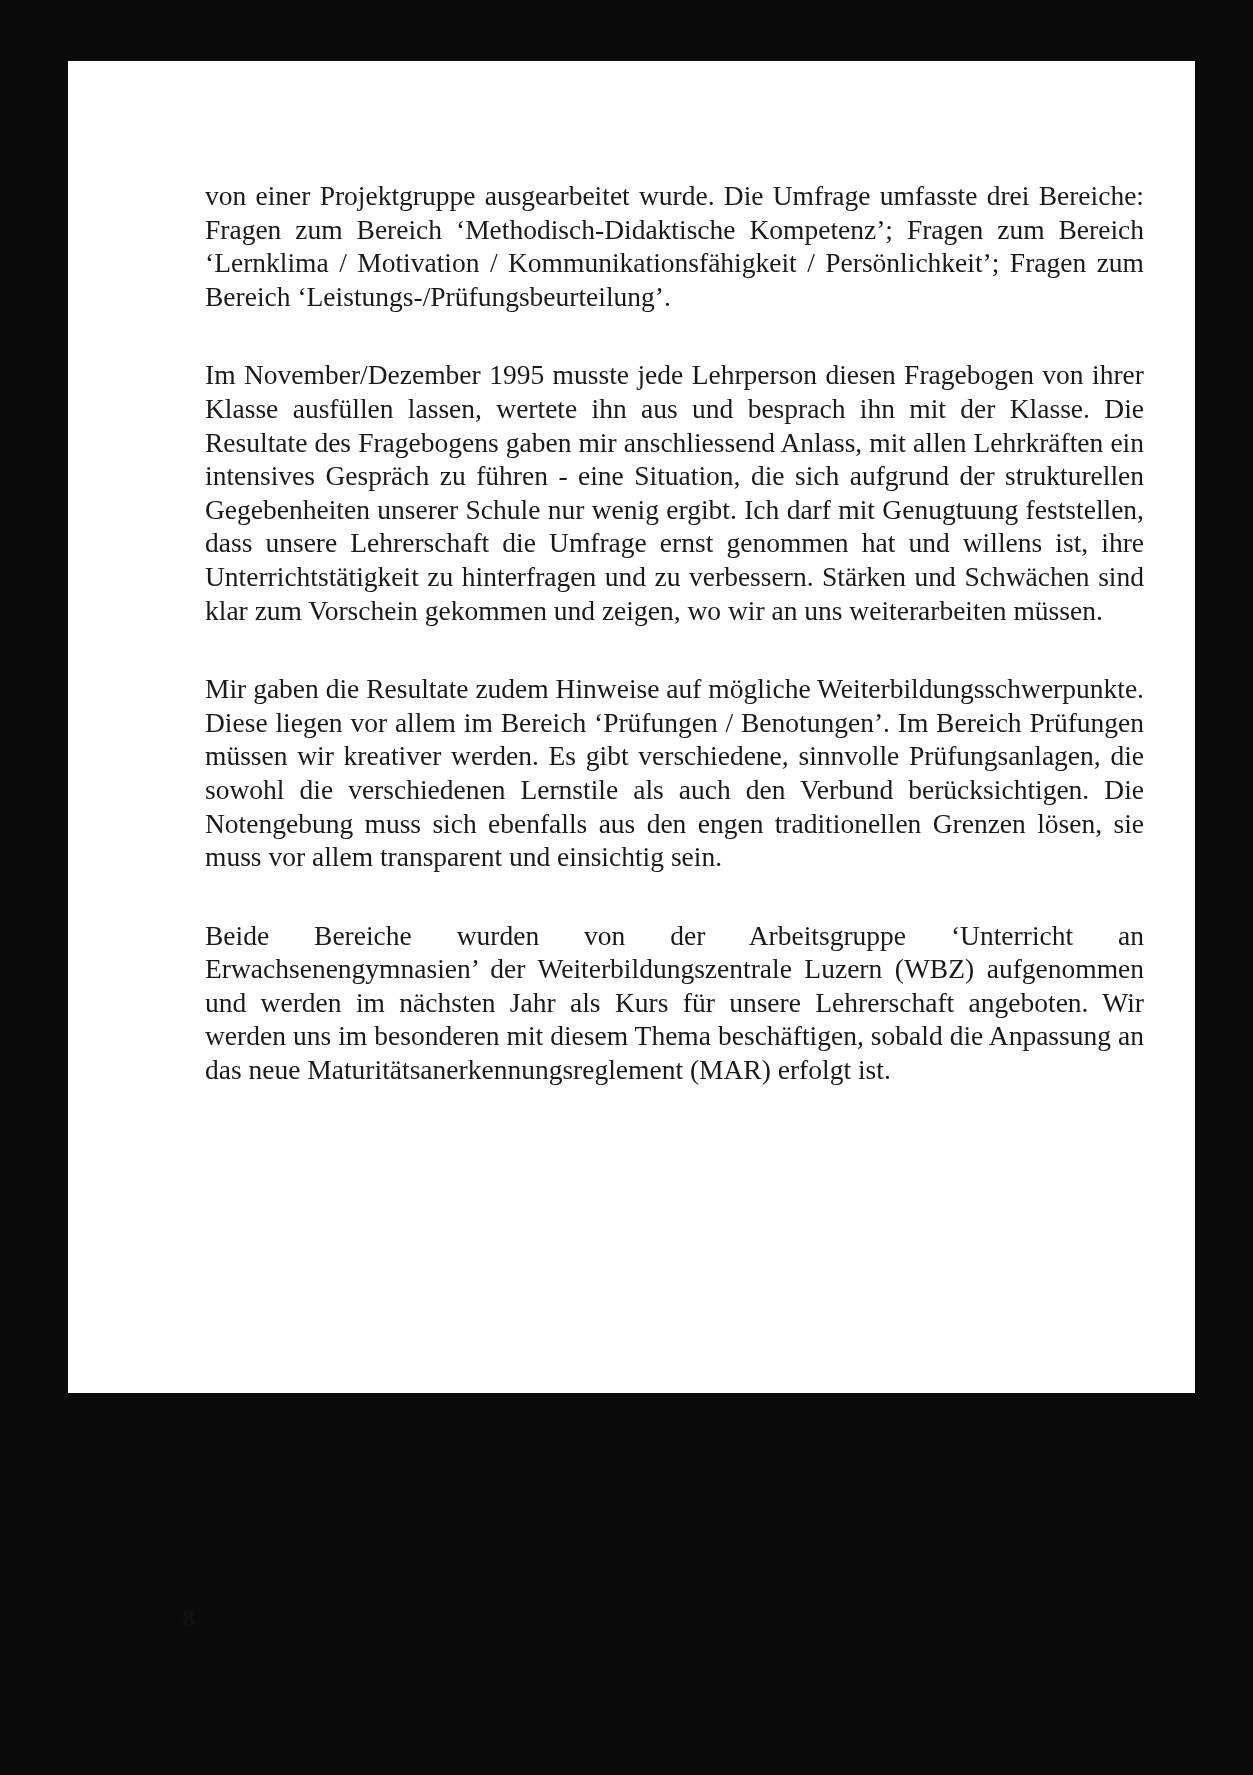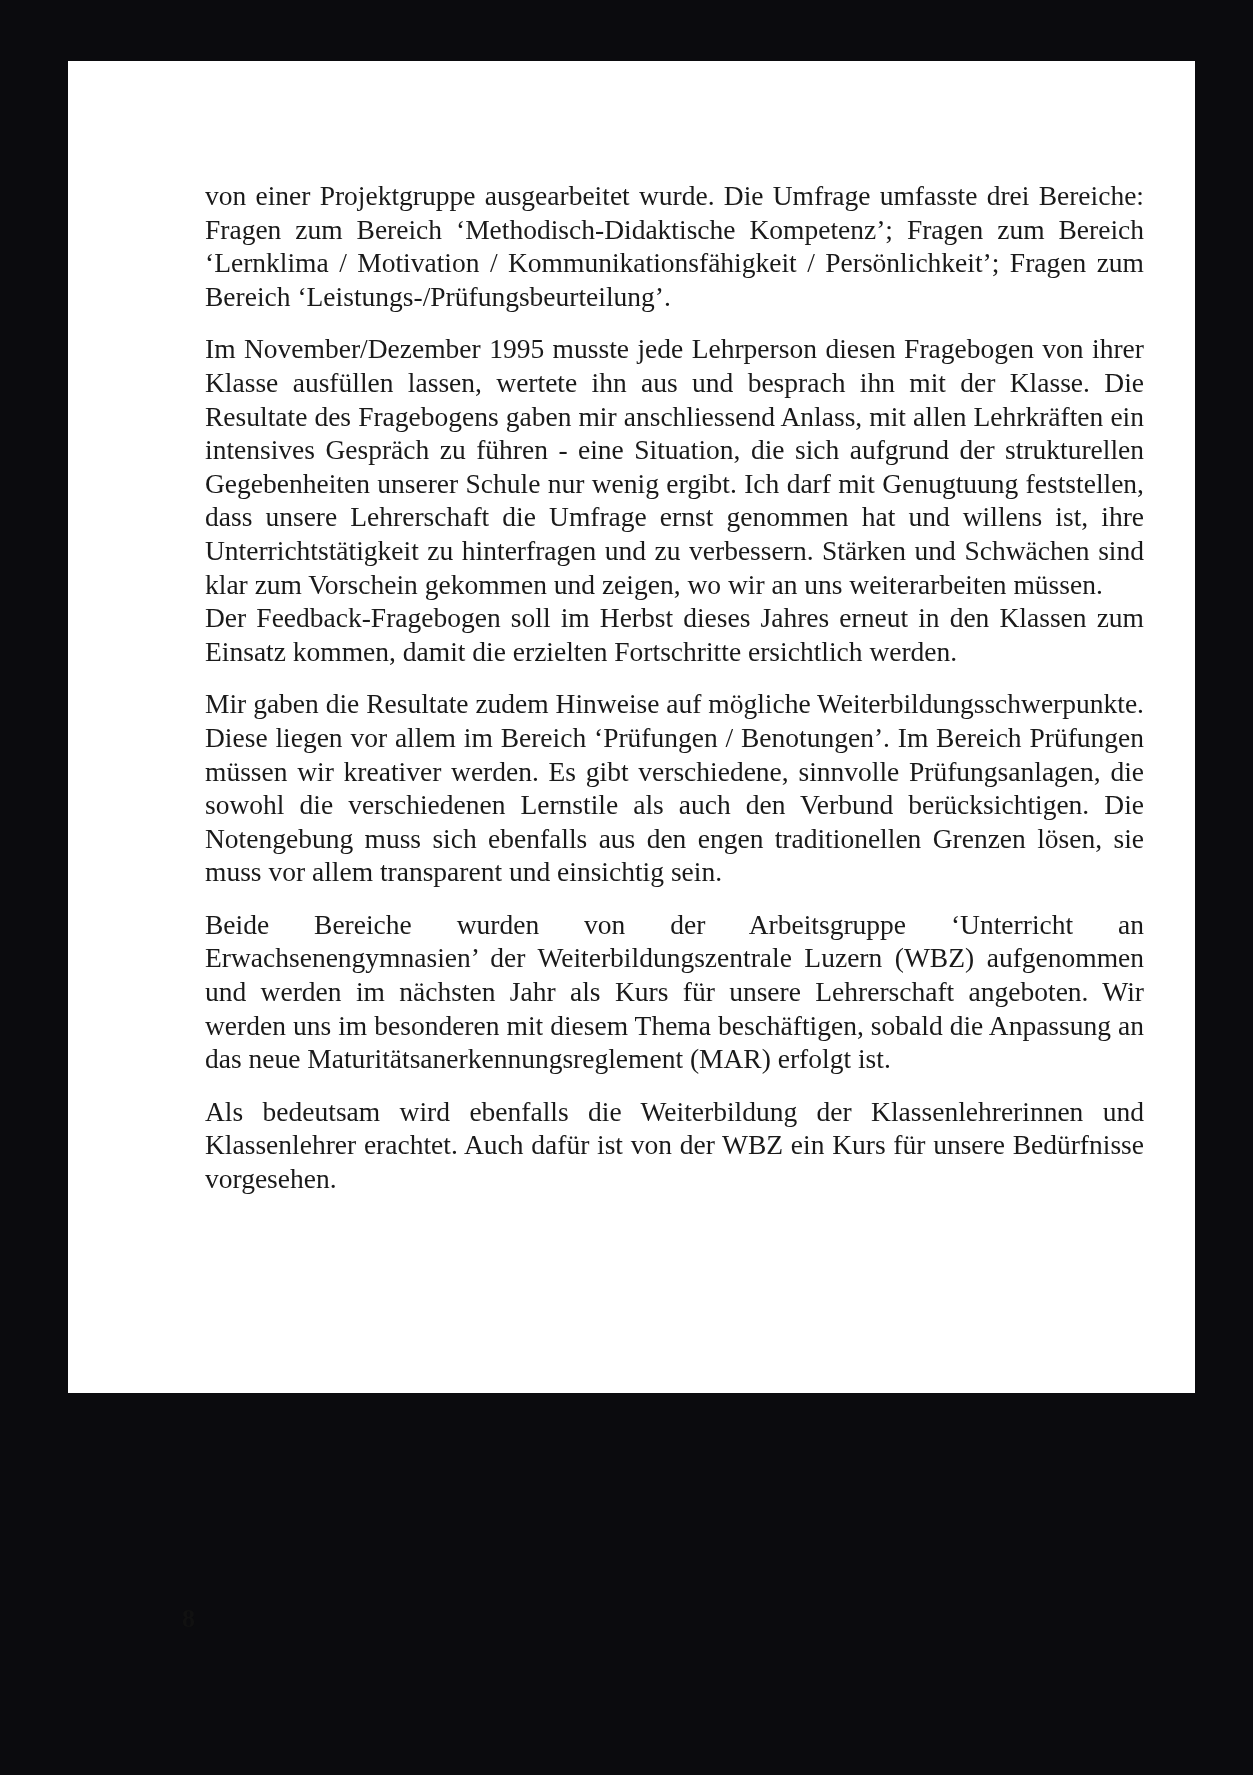--- a/index.html
+++ b/index.html
@@ -31,38 +31,36 @@
       line-height: 33.6px;
       color: #1a1a1a;
     }
     .para {
       margin: 0;
       text-align: justify;
       text-align-last: left;
       hyphens: none;
     }
     .para + .para.gap {
-      margin-top: 19px;
+      margin-top: 45px;
     }
     .page-number {
       position: absolute;
       left: 114px;
       top: 1543px;
       font-family: "Liberation Serif", "DejaVu Serif", serif;
       font-weight: bold;
       font-size: 26px;
       color: #111111;
     }
   </style>
 </head>
 <body>
 
 <div class="page">
   <div class="text-block">
     <p class="para">von einer Projektgruppe ausgearbeitet wurde. Die Umfrage umfasste drei Bereiche: Fragen zum Bereich ‘Methodisch-Didaktische Kompetenz’; Fragen zum Bereich ‘Lernklima / Motivation / Kommunikationsfähigkeit / Persönlichkeit’; Fragen zum Bereich ‘Leistungs-/Prüfungsbeurteilung’.</p>
     <p class="para gap">Im November/Dezember 1995 musste jede Lehrperson diesen Fragebogen von ihrer Klasse ausfüllen lassen, wertete ihn aus und besprach ihn mit der Klasse. Die Resultate des Fragebogens gaben mir anschliessend Anlass, mit allen Lehrkräften ein intensives Gespräch zu führen - eine Situation, die sich aufgrund der strukturellen Gegebenheiten unserer Schule nur wenig ergibt. Ich darf mit Genugtuung feststellen, dass unsere Lehrerschaft die Umfrage ernst genommen hat und willens ist, ihre Unterrichtstätigkeit zu hinterfragen und zu verbessern. Stärken und Schwächen sind klar zum Vorschein gekommen und zeigen, wo wir an uns weiterarbeiten müssen.</p>
-    <p class="para">Der Feedback-Fragebogen soll im Herbst dieses Jahres erneut in den Klassen zum Einsatz kommen, damit die erzielten Fortschritte ersichtlich werden.</p>
     <p class="para gap">Mir gaben die Resultate zudem Hinweise auf mögliche Weiterbildungsschwerpunkte. Diese liegen vor allem im Bereich ‘Prüfungen / Benotungen’. Im Bereich Prüfungen müssen wir kreativer werden. Es gibt verschiedene, sinnvolle Prüfungsanlagen, die sowohl die verschiedenen Lernstile als auch den Verbund berücksichtigen. Die Notengebung muss sich ebenfalls aus den engen traditionellen Grenzen lösen, sie muss vor allem transparent und einsichtig sein.</p>
     <p class="para gap">Beide Bereiche wurden von der Arbeitsgruppe ‘Unterricht an Erwachsenengymnasien’ der Weiterbildungszentrale Luzern (WBZ) aufgenommen und werden im nächsten Jahr als Kurs für unsere Lehrerschaft angeboten. Wir werden uns im besonderen mit diesem Thema beschäftigen, sobald die Anpassung an das neue Maturitätsanerkennungsreglement (MAR) erfolgt ist.</p>
-    <p class="para gap">Als bedeutsam wird ebenfalls die Weiterbildung der Klassenlehrerinnen und Klassenlehrer erachtet. Auch dafür ist von der WBZ ein Kurs für unsere Bedürfnisse vorgesehen.</p>
   </div>
   <div class="page-number">8</div>
 </div>
 
 </body></html>

